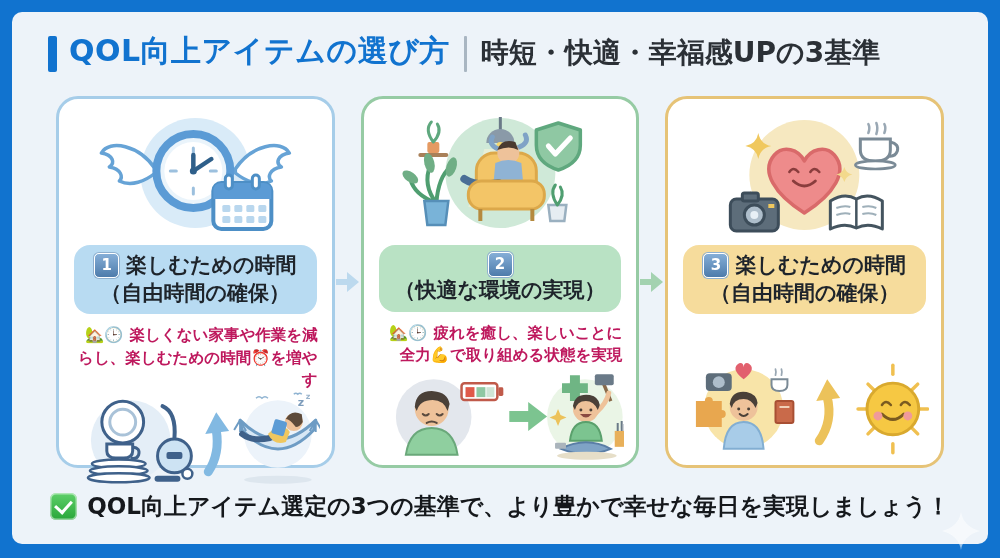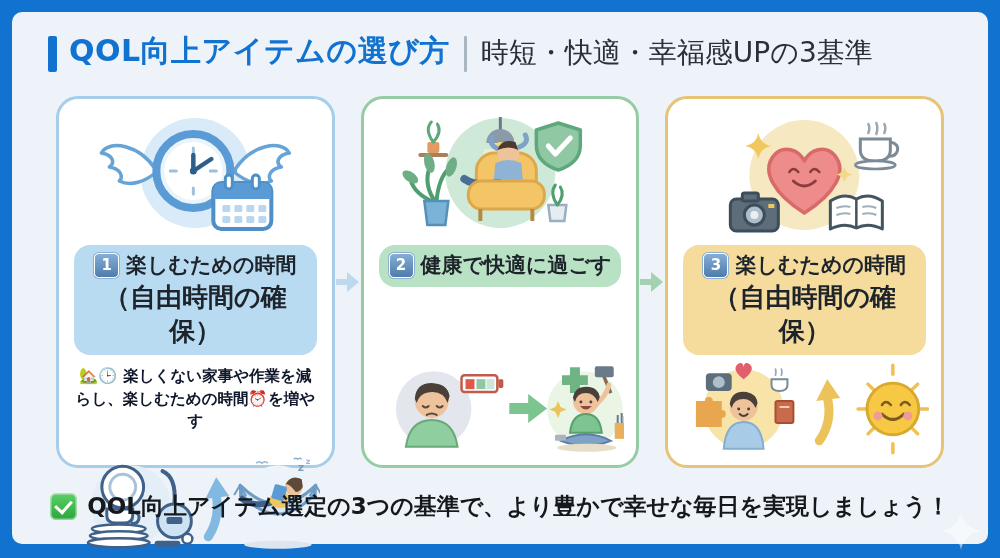--- a/index.html
+++ b/index.html
@@ -13,21 +13,21 @@
     background:#edf3f9;border-radius:10px;
   }
   
   .header{
     position:absolute;left:36px;top:16px;height:44px;
     display:flex;align-items:flex-end;
   }
   .accent-bar{width:9px;height:36px;background:#1173cf;border-radius:2px;margin-right:12px;}
   .title-main{font-size:30px;font-weight:bold;color:#1173cf;letter-spacing:.5px;white-space:nowrap;}
   .title-divider{width:3px;height:36px;background:#a9b6c2;margin:0 14px;border-radius:1px;}
-  .title-sub{font-size:28px;font-weight:normal;color:#2b3036;white-space:nowrap;}
+  .title-sub{font-size:28px;font-weight:bold;color:#2b3036;white-space:nowrap;}
   
   .cards{
     position:absolute;left:44px;right:44px;top:84px;height:372px;
     display:flex;align-items:stretch;
   }
   .card{
     flex:1;background:#fff;border-radius:22px;box-sizing:border-box;
     display:flex;flex-direction:column;align-items:center;
     padding:10px 12px 10px;min-width:0;
   }
@@ -39,30 +39,30 @@
   .illo-bottom{width:100%;height:96px;flex:none;margin-top:auto;}
   .badge{
     width:calc(100% - 6px);box-sizing:border-box;border-radius:16px;
     padding:7px 8px;margin-top:8px;text-align:center;
     font-weight:bold;color:#1e242b;line-height:1.32;
   }
   .badge-blue{background:#b8dbf2;}
   .badge-green{background:#b9e2c4;}
   .badge-yellow{background:#f6dc9c;}
   .badge-line1{font-size:21px;display:flex;align-items:center;justify-content:center;gap:7px;}
-  .badge-line2{font-size:26px;}
+  .badge-line2{font-size:21px;}
   .keycap{
     display:inline-block;width:23px;height:23px;flex:none;border-radius:5px;
     background:linear-gradient(180deg,#85aed7,#4e7cab);
     border:1.5px solid #fff;box-shadow:0 0 0 1px #8fb0cf;
     color:#fff;font-size:15px;line-height:23px;text-align:center;font-weight:bold;
   }
   .desc{
-    margin:10px 2px 24px;font-size:15.5px;font-weight:bold;color:#0f172a;
-    line-height:1.45;text-align:center;
+    margin:10px 2px 0;font-size:15.5px;font-weight:bold;color:#be185d;
+    line-height:1.45;text-align:right;
   }
   
   .footer{
     position:absolute;left:0;right:0;bottom:22px;
     display:flex;align-items:center;justify-content:center;gap:10px;
   }
   .check-icon{
     width:27px;height:27px;border-radius:6px;flex:none;position:relative;
     background:linear-gradient(180deg,#5ed06a,#29a639);
     box-shadow:inset 0 0 0 1.5px rgba(255,255,255,.5);
@@ -197,23 +197,24 @@
         <path d="M118 74 q-22 4 -34 -4" stroke="#4a6e96" stroke-width="8" fill="none" stroke-linecap="round"></path>
         <rect x="88" y="72" width="76" height="28" rx="13" fill="#f3c567" stroke="#dca84a" stroke-width="3"></rect>
         <line x1="100" y1="100" x2="100" y2="112" stroke="#b58a3e" stroke-width="4"></line>
         <line x1="152" y1="100" x2="152" y2="112" stroke="#b58a3e" stroke-width="4"></line>
         <path d="M168 96 h18 l-2 16 h-14 z" fill="#e6edf2" stroke="#9ab0c0" stroke-width="2.5"></path>
         <path d="M177 96 q-8 -12 -2 -20 M177 96 q8 -10 3 -18" stroke="#4f9e70" stroke-width="3" fill="none" stroke-linecap="round"></path>
       </svg>
       <div class="badge badge-green">
         <div class="badge-line1">
           <span class="keycap">2</span>
-          <span>健康で快適に過ごす</span>
         </div>
+        <div class="badge-line2">（快適な環境の実現）</div>
       </div>
+      <p class="desc">🏡🕒 疲れを癒し、楽しいことに全力💪で取り組める状態を実現</p>
       <svg class="illo-bottom" viewBox="0 0 250 96">
         <circle cx="58" cy="50" r="38" fill="#e3e7ed"></circle>
         <rect x="86" y="16" width="36" height="17" rx="3" fill="#fff" stroke="#c05a4a" stroke-width="2.5"></rect>
         <rect x="123" y="20" width="5" height="9" rx="1.5" fill="#c05a4a"></rect>
         <rect x="90" y="20" width="9" height="10" fill="#e05a4a"></rect>
         <rect x="101" y="20" width="9" height="10" fill="#8fc8a3"></rect>
         <rect x="111" y="20" width="8" height="10" fill="#cfe5d6"></rect>
         <circle cx="56" cy="42" r="17" fill="#eec29a"></circle>
         <path d="M39 40 q1 -17 19 -16 q14 1 16 13 l-2 7 q-4 -11 -15 -11 q-13 0 -16 11 z" fill="#4a4038"></path>
         <path d="M47 47 q3 3 6 0 M61 47 q3 3 6 0" stroke="#5a4a3e" stroke-width="2" fill="none" stroke-linecap="round"></path>

